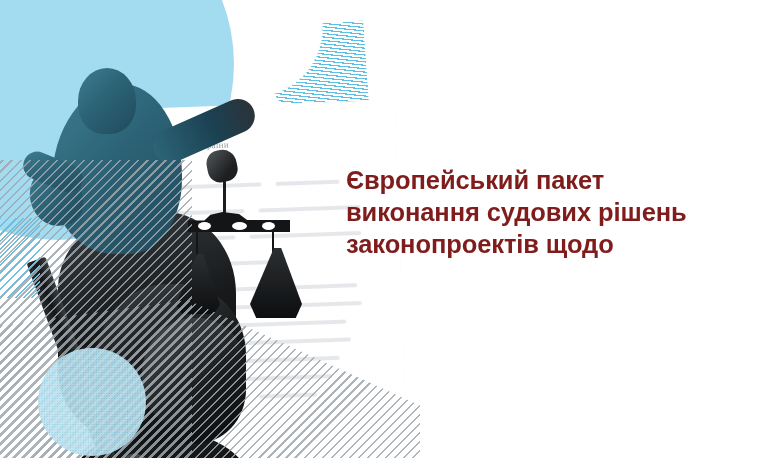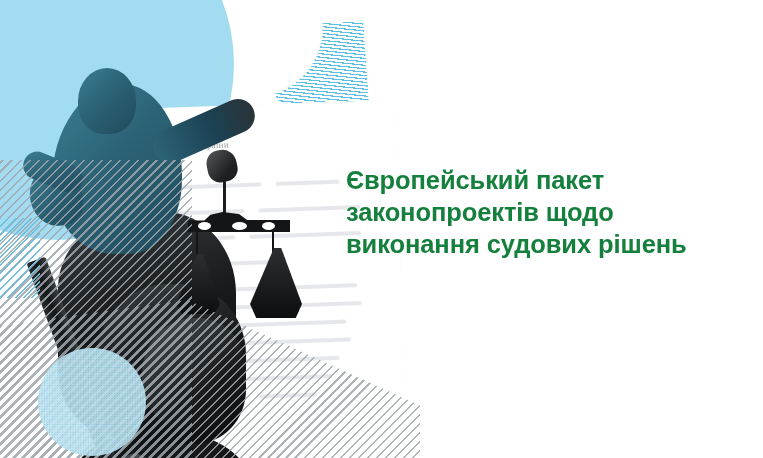--- a/index.html
+++ b/index.html
@@ -247,21 +247,21 @@
 
   
   #title {
     position:absolute;
     left:346px; top:164px;
     width:400px;
     font-size:25.5px;
     font-weight:700;
     line-height:32px;
     letter-spacing:-0.1px;
-    color:#15803d;
+    color:#7f1d1d;
   }
   #title .tline { display:block; white-space:nowrap; }
 </style>
 </head>
 <body>
 
 <div id="banner">
 
   <div class="layer" id="circle-big"></div>
   <div class="layer" id="fan-arc"></div>
@@ -311,17 +311,17 @@
     <div class="scale-pan" id="pan-right"></div>
   </div>
 
   <div class="layer" id="hatch-left"></div>
   <div class="layer" id="hatch-bottom"></div>
   <div class="layer" id="hatch-blue"></div>
   <div class="layer" id="circle-dotted"></div>
 
   <h1 id="title">
     <span class="tline">Європейський пакет</span>
+    <span class="tline">виконання судових рішень</span>
     <span class="tline">законопроектів щодо</span>
-    <span class="tline">виконання судових рішень</span>
   </h1>
 
 </div>
 
 </body></html>

